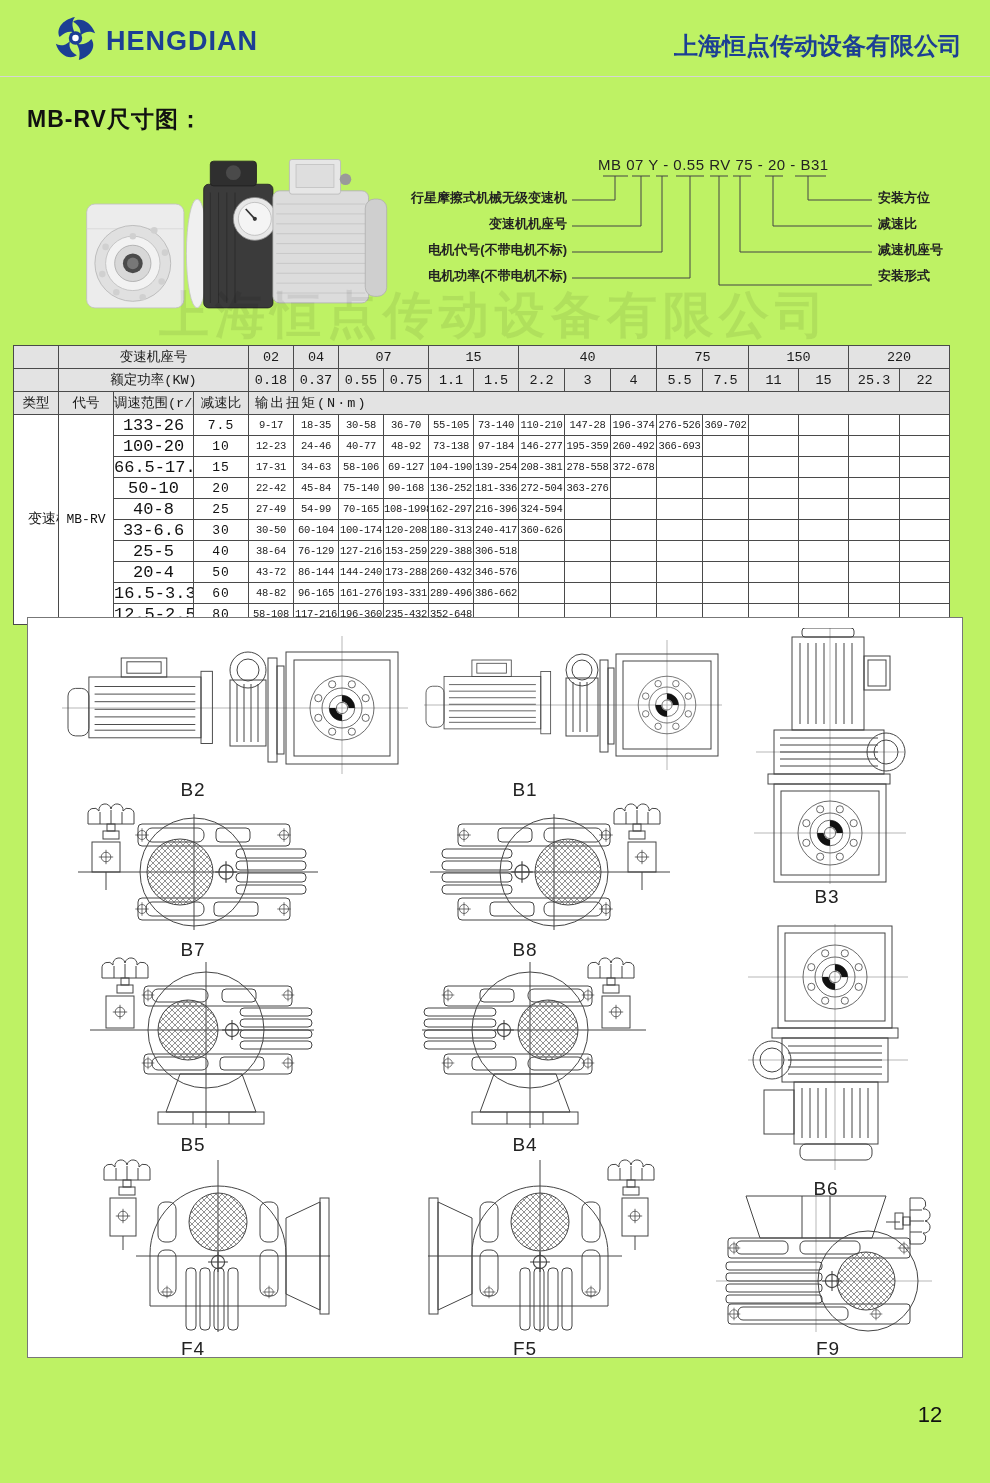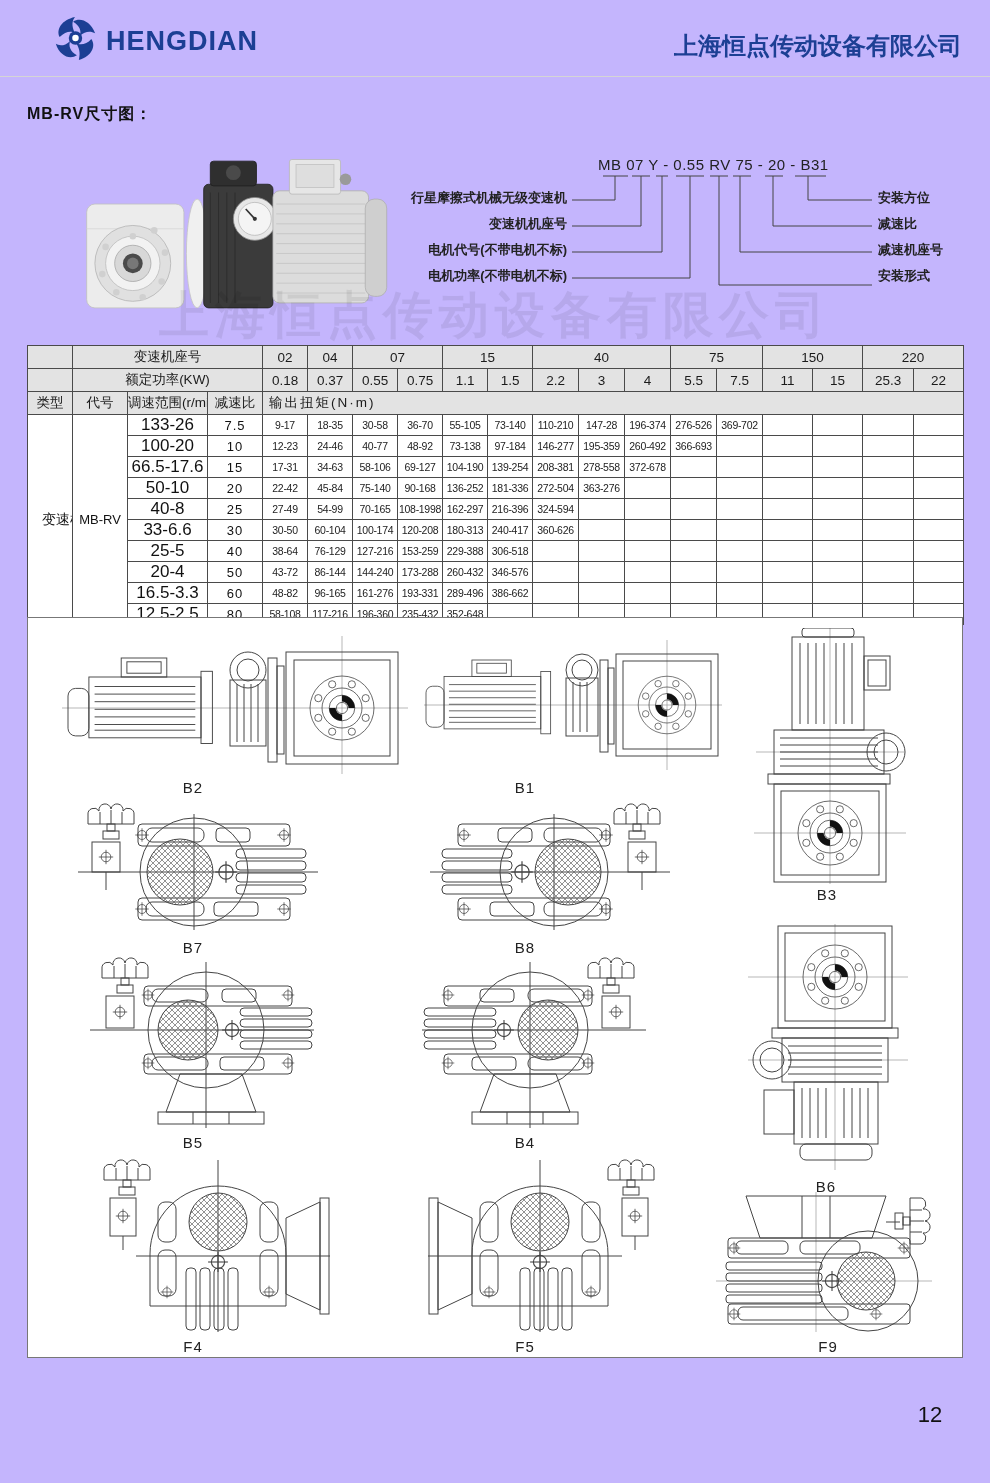--- a/index.html
+++ b/index.html
@@ -1,56 +1,56 @@
 <!DOCTYPE html>
 <html><head>
 <meta charset="utf-8">
 <style>
   html,body{margin:0;padding:0;background:#fff;}
-  .page{position:relative;width:990px;height:1483px;background:#c4b5fd;overflow:hidden;
+  .page{position:relative;width:990px;height:1483px;background:#bef264;overflow:hidden;
         font-family:"Liberation Sans","DejaVu Sans",sans-serif;color:#111;}
   
   .hdr{position:absolute;left:0;top:0;width:990px;height:76px;border-bottom:1px solid #d5d5d5;}
   .logo{position:absolute;left:52px;top:14px;width:46px;height:48px;}
   .logo-text{position:absolute;left:106px;top:26px;font-size:27px;font-weight:bold;
              color:#1c3f94;letter-spacing:1px;}
   .company{position:absolute;right:28px;top:30px;font-size:24px;font-weight:bold;color:#1c3f94;}
   
-  .title{position:absolute;left:27px;top:104px;font-size:16px;font-weight:bold;letter-spacing:1px;}
+  .title{position:absolute;left:27px;top:104px;font-size:23px;font-weight:bold;letter-spacing:1px;}
   
   .photo{position:absolute;left:85px;top:138px;width:305px;height:198px;}
   
   .mcode{position:absolute;left:598px;top:156px;font-size:15px;color:#222;letter-spacing:.5px;white-space:pre;}
   .mlbl{position:absolute;font-size:13px;font-weight:bold;color:#222;white-space:nowrap;}
   .mlbl.left{width:172px;text-align:right;left:395px;}
   .mlbl.right{left:878px;}
   .conn-svg{position:absolute;left:0;top:0;width:990px;height:340px;pointer-events:none;}
   .conn-svg line{stroke:#444;stroke-width:1;}
   
   .wm{position:absolute;left:0;top:282px;width:990px;text-align:center;font-size:50px;
       color:rgba(0,0,0,0.07);letter-spacing:6px;font-weight:bold;pointer-events:none;}
   
-  .spec{position:absolute;left:27px;top:345px;width:936px;border-collapse:collapse;table-layout:fixed;}
+  .spec{position:absolute;left:13px;top:345px;width:936px;border-collapse:collapse;table-layout:fixed;font-family:Liberation Mono, monospace;}
   .spec td{border:1px solid #4a4a4a;text-align:center;padding:0;overflow:hidden;white-space:nowrap;}
   .spec tr.hr td{background:#e3e3e3;height:22px;font-size:13.5px;color:#1b1b1b;}
   .spec tr.dr td{height:20px;background:#fff;}
   .spec td.smallh{font-size:11px;}
   .spec td.torqueL{text-align:left;padding-left:6px;letter-spacing:2px;}
   .spec td.speed{font-size:17px;}
   .spec td.ratio{font-size:13px;letter-spacing:1px;}
   .spec td.tq{font-size:10.5px;letter-spacing:-0.3px;color:#222;}
   .spec td.codecell{font-size:13px;}
   .vtext{width:16px;margin:0 auto;line-height:19.6px;font-size:14px;word-break:break-all;}
   
   .panel{position:absolute;left:27px;top:617px;width:936px;height:741px;border:1px solid #777;
          box-sizing:border-box;background:#fff;}
   .draw{position:absolute;}
   .draw svg .ln{stroke:#454545;stroke-width:1;fill:none;}
   .draw svg .cl{stroke:#9a9a9a;stroke-width:0.7;}
-  .dlabel{position:absolute;width:90px;text-align:center;font-size:15px;color:#222;letter-spacing:1px;}
+  .dlabel{position:absolute;width:90px;text-align:center;font-size:19px;color:#222;letter-spacing:1px;}
   
   .pageno{position:absolute;left:905px;top:1402px;width:50px;text-align:center;font-size:22px;color:#111;}
 </style>
 </head>
 <body>
 
 <div class="page">
 
   <svg width="0" height="0" style="position:absolute" aria-hidden="true">
     <defs>

